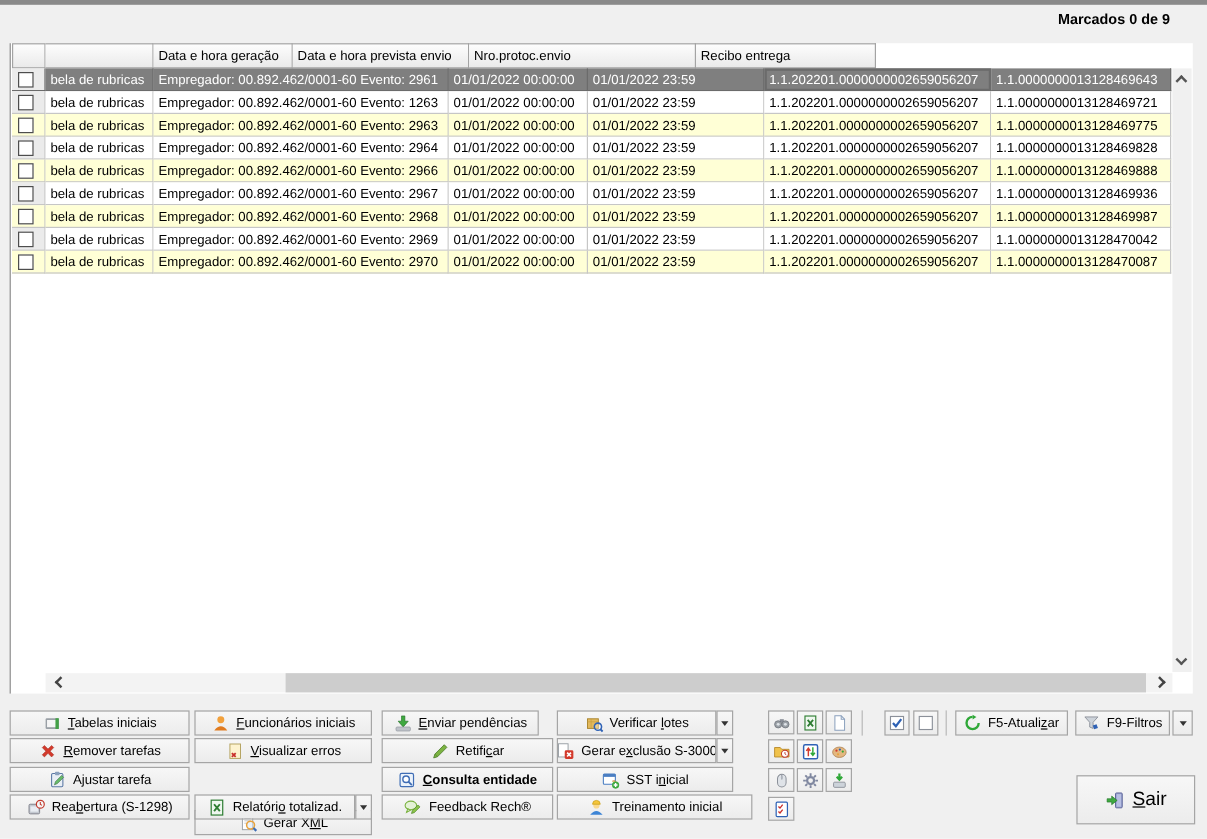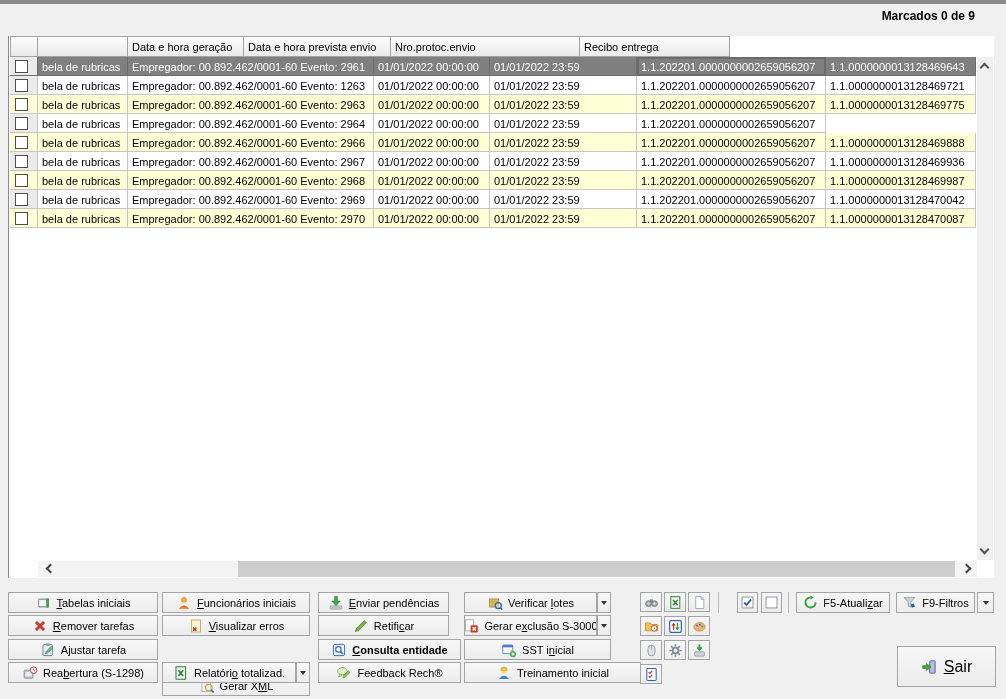--- a/index.html
+++ b/index.html
@@ -108,20 +108,21 @@
         </div>
         <div class="row">
           <div class="cell c0 cbcell">
             <span class="cb"></span>
           </div>
           <div class="cell c1">bela de rubricas</div>
           <div class="cell c2">Empregador: 00.892.462/0001-60 Evento: 2964</div>
           <div class="cell c3">01/01/2022 00:00:00</div>
           <div class="cell c4">01/01/2022 23:59</div>
           <div class="cell c5">1.1.202201.0000000002659056207</div>
+          <div class="cell c6">1.1.0000000013128469828</div>
         </div>
         <div class="row alt">
           <div class="cell c0 cbcell">
             <span class="cb"></span>
           </div>
           <div class="cell c1">bela de rubricas</div>
           <div class="cell c2">Empregador: 00.892.462/0001-60 Evento: 2966</div>
           <div class="cell c3">01/01/2022 00:00:00</div>
           <div class="cell c4">01/01/2022 23:59</div>
           <div class="cell c5">1.1.202201.0000000002659056207</div>
@@ -259,21 +260,21 @@
       </svg>
       <span><u>R</u>emover tarefas</span>
     </div>
     <div class="abtn" style="left: 162px; top: 615px; width: 148px;">
       <svg width="16" height="16" viewBox="0 0 16 16">
         <rect x="3.6" y="2" width="8.8" height="12" fill="#fdf3cf" stroke="#b3a25f" stroke-width="0.8"></rect>
         <path d="M5.2,9.6 8.4,12.8 M8.4,9.6 5.2,12.8" stroke="#c9302c" stroke-width="1.5"></path>
       </svg>
       <span><u>V</u>isualizar erros</span>
     </div>
-    <div class="abtn" style="left: 318px; top: 615px; width: 131px;">
+    <div class="abtn" style="left: 318px; top: 615px; width: 143px;">
       <svg width="16" height="16" viewBox="0 0 16 16">
         <path d="M2.4,13.6 3.4,10.4 11.2,2.6 13.4,4.8 5.6,12.6 z" fill="#7cb342" stroke="#4e7d2b" stroke-width="0.7"></path>
         <path d="M3.4,10.4 5.6,12.6" stroke="#4e7d2b" stroke-width="0.5"></path>
       </svg>
       <span>Retifi<u>c</u>ar</span>
     </div>
     <div class="abtn" style="left: 464px; top: 615px; width: 133px;">
       <svg width="16" height="16" viewBox="0 0 16 16">
         <rect x="2.4" y="1.8" width="8" height="11" fill="#fff" stroke="#9aa0a6" stroke-width="0.8"></rect>
         <rect x="7.6" y="7.2" width="7.2" height="7.2" rx="1.2" fill="#d33a2c"></rect>
@@ -335,21 +336,21 @@
     </div>
     <div class="dd" style="left: 296px; top: 662px;"></div>
     <div class="abtn" style="left: 318px; top: 662px; width: 143px;">
       <svg width="16" height="16" viewBox="0 0 16 16">
         <ellipse cx="6.4" cy="6.2" rx="4.8" ry="3.6" fill="#e4f2d6" stroke="#7cb342" stroke-width="0.9"></ellipse>
         <path d="M3.8,9 2.8,12 6,10.2 z" fill="#e4f2d6" stroke="#7cb342" stroke-width="0.9"></path>
         <path d="M7.6,10.6 12.4,5.8 14,7.4 9.2,12.2 6.9,12.9 z" fill="#8bc34a" stroke="#558b2f" stroke-width="0.6"></path>
       </svg>
       <span>Feedback Rech®</span>
     </div>
-    <div class="abtn" style="left: 464px; top: 662px; width: 177px;">
+    <div class="abtn" style="left: 464px; top: 662px; width: 163px;">
       <svg width="16" height="16" viewBox="0 0 16 16">
         <circle cx="8" cy="6.2" r="2.6" fill="#fad98e"></circle>
         <path d="M4.8,5.2 a3.2,3.2 0 0 1 6.4,0 z" fill="#f5c63c" stroke="#c79c10" stroke-width="0.6"></path>
         <path d="M2.8,14 Q8,7.6 13.2,14 Z" fill="#3d85d6"></path>
       </svg>
       <span>Treinamento inicial</span>
     </div>
     <div class="tbtn" style="left: 640px; top: 592px;">
       <svg width="15" height="15" viewBox="0 0 16 16">
         <rect x="6.2" y="4.6" width="3.6" height="3" fill="#8b9099"></rect>

